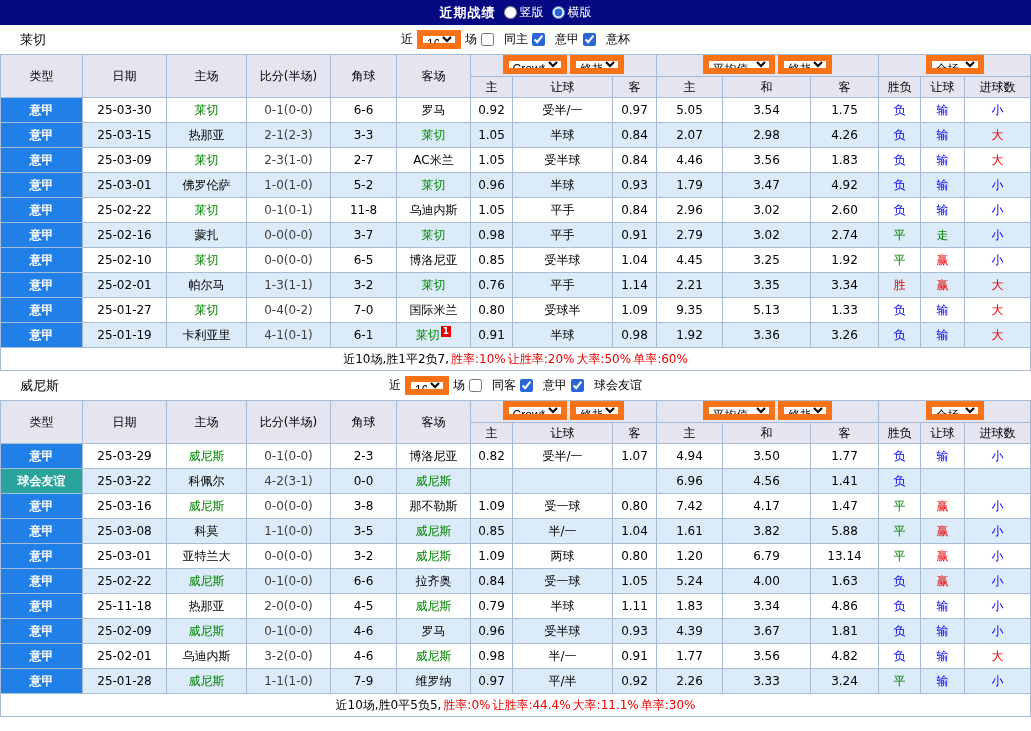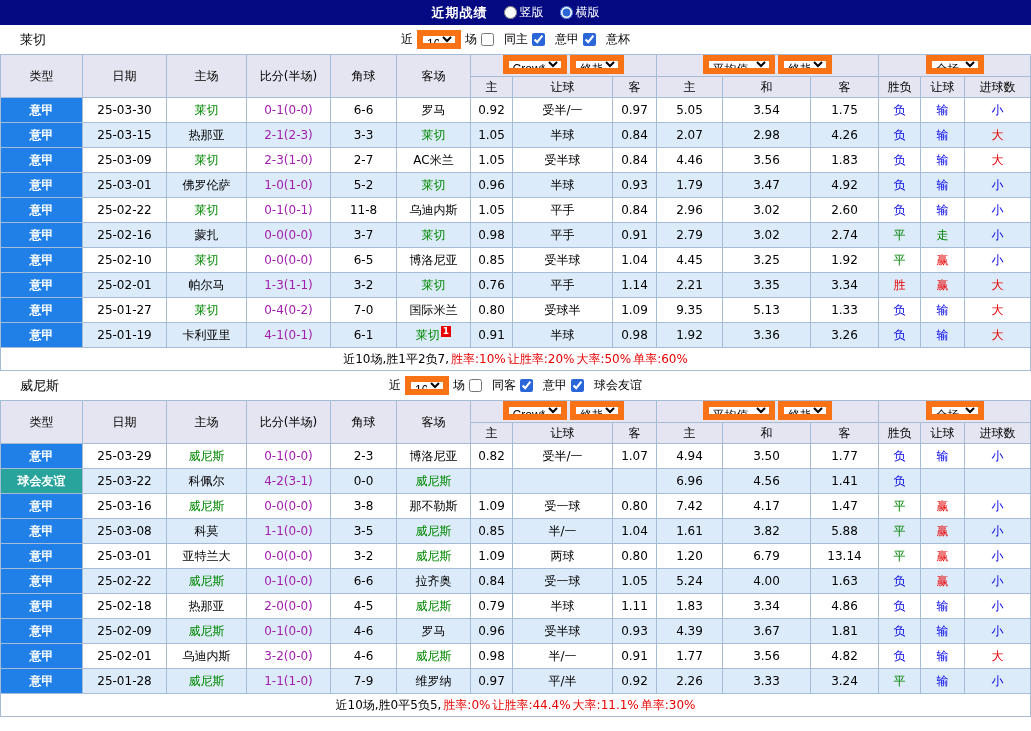--- a/index.html
+++ b/index.html
@@ -1,40 +1,40 @@
 <!DOCTYPE html>
 <html><head>
 <meta charset="utf-8">
 <style>
   * { margin:0; padding:0; box-sizing:border-box; }
   body { width:1031px; font-family:"DejaVu Sans","Liberation Sans",sans-serif; font-size:12px; color:#000; background:#fff; }
   input { accent-color:#2B66D9; }
 
-  .topbar { height:25px; background:#050A82; display:flex; align-items:center; justify-content:center; gap:16px; }
+  .topbar { height:25px; background:#050A82; display:flex; align-items:center; justify-content:center; gap:8px; }
   .topbar .title { color:#fff; font-weight:bold; font-size:13px; letter-spacing:1px; }
   .topbar label { color:#fff; display:inline-flex; gap:3px; cursor:pointer; }
 
   .section-head { height:29px; position:relative; display:flex; align-items:center; justify-content:center; background:#fff; }
   .section-team { position:absolute; left:20px; font-size:13px; color:#000; }
   .filters { display:flex; align-items:center; gap:4px; }
   .filters label { display:inline-flex; align-items:center; gap:10px; cursor:pointer; }
 
   select { font-size:12px; height:19px; background:#fff; border:6px solid #f97316; }
 
   table { width:1031px; border-collapse:collapse; table-layout:fixed; }
   th, td { border:1px solid #A6BBD6; text-align:center; font-weight:normal; overflow:hidden; white-space:nowrap; }
   thead th { background:#E5E5F1; height:21px; }
   tbody td { height:25px; }
   tbody tr:nth-child(odd) td { background:#FFFFFF; }
   tbody tr:nth-child(even) td { background:#DCEBF9; }
   td.lg { color:#fff; font-weight:bold; }
   td.lg.blue { background:#2080E8 !important; }
   td.lg.teal { background:#28A49C !important; }
   .t-green { color:#008800; }
-  .score { color:#a21caf; }
+  .score { color:#404040; }
   .c-red { color:#E80000; }
   .c-blue { color:#0000E8; }
   .c-green { color:#008000; }
   .badge { display:inline-block; background:#E80000; color:#fff; font-size:9px; line-height:11px; padding:0 2px; margin-left:1px; vertical-align:super; font-weight:bold; }
   tfoot td { height:23px; background:#fff; }
   .summary-stat { color:#E80000; margin-left:2px; }
 </style>
 </head>
 <body>
 
@@ -454,21 +454,21 @@
             <td>1.05</td>
             <td>5.24</td>
             <td>4.00</td>
             <td>1.63</td>
             <td class="c-blue">负</td>
             <td class="c-red">赢</td>
             <td class="c-blue">小</td>
           </tr>
           <tr>
             <td class="lg blue">意甲</td>
-            <td>25-02-18</td>
+            <td>25-11-18</td>
             <td>热那亚</td>
             <td class="score">2-0(0-0)</td>
             <td>4-5</td>
             <td class="t-green">威尼斯</td>
             <td>0.79</td>
             <td>半球</td>
             <td>1.11</td>
             <td>1.83</td>
             <td>3.34</td>
             <td>4.86</td>

